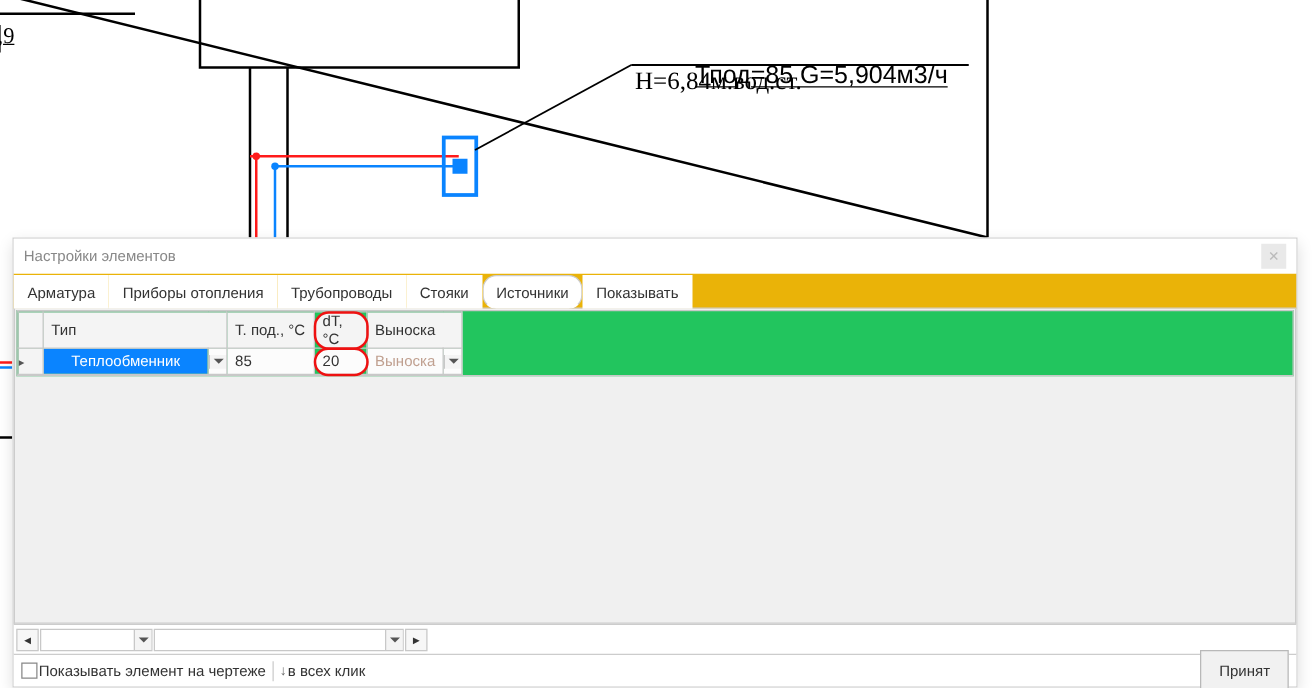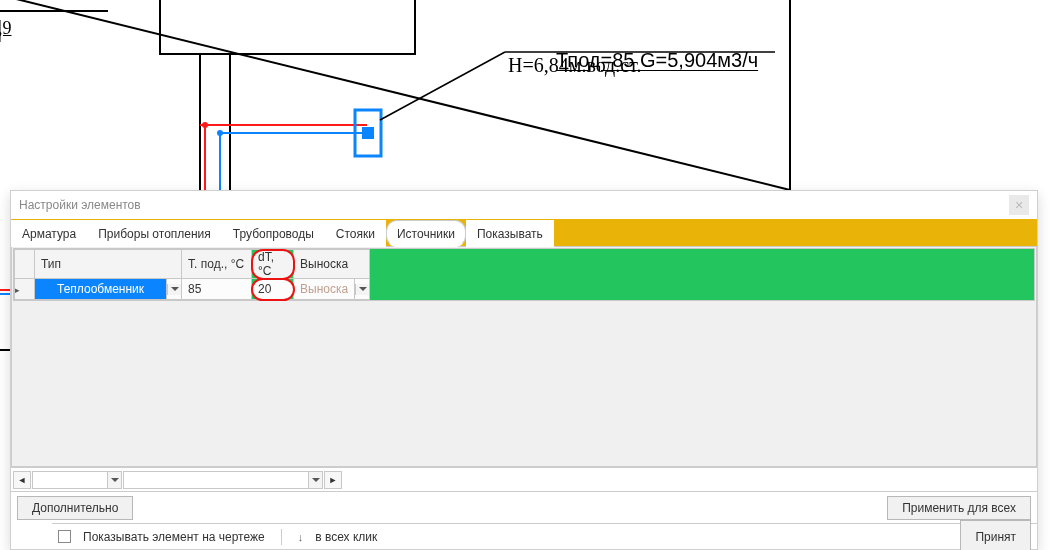--- a/index.html
+++ b/index.html
@@ -88,21 +88,21 @@
     padding:4px 6px; gap:8px; background:#fff;
   }
   .btn {
     height:24px; padding:0 14px; border:1px solid #b8b8b8; background:#f1f1f1;
     font-size:12px; display:flex; align-items:center;
   }
   .spacer{flex:1;}
 
   .bottombar3 {
     height:26px; border-top:1px solid #ccc; display:flex; align-items:center;
-    padding:0 6px; gap:12px; background:#fff; font-size:12px;margin-left:41px;
+    padding:0 6px; gap:1px; background:#fff; font-size:12px;
   }
   .checkbox { width:13px; height:13px; border:1px solid #888; background:#fff;}
   .sep { width:1px; height:16px; background:#ccc; margin:0 4px;}
 
   .left-edge-lines{
     position:absolute; left:0; top:270px; width:10px;
   }
 </style>
 </head>
 <body>
@@ -214,25 +214,20 @@
         <div class="dd"></div>
       </div>
     <div class="combo" style="width:200px;">
         <div class="dd"></div>
       </div>
     <div class="nav-btn">
         <span style="font-size:9px;">►</span>
       </div>
   </div>
 
-  <div class="bottombar2">
-    <div class="btn">Дополнительно</div>
-    <div class="spacer"></div>
-    <div class="btn">Применить для всех</div>
-  </div>
 
   <div class="bottombar3">
     <div class="checkbox"></div>
     <span>Показывать элемент на чертеже</span>
     <div class="sep"></div>
     <span style="font-size:11px;color:#666;">↓</span>
     <span>в всех клик</span>
     <div class="spacer"></div>
     <div class="btn" style="height:34px;">Принят</div>
   </div>

